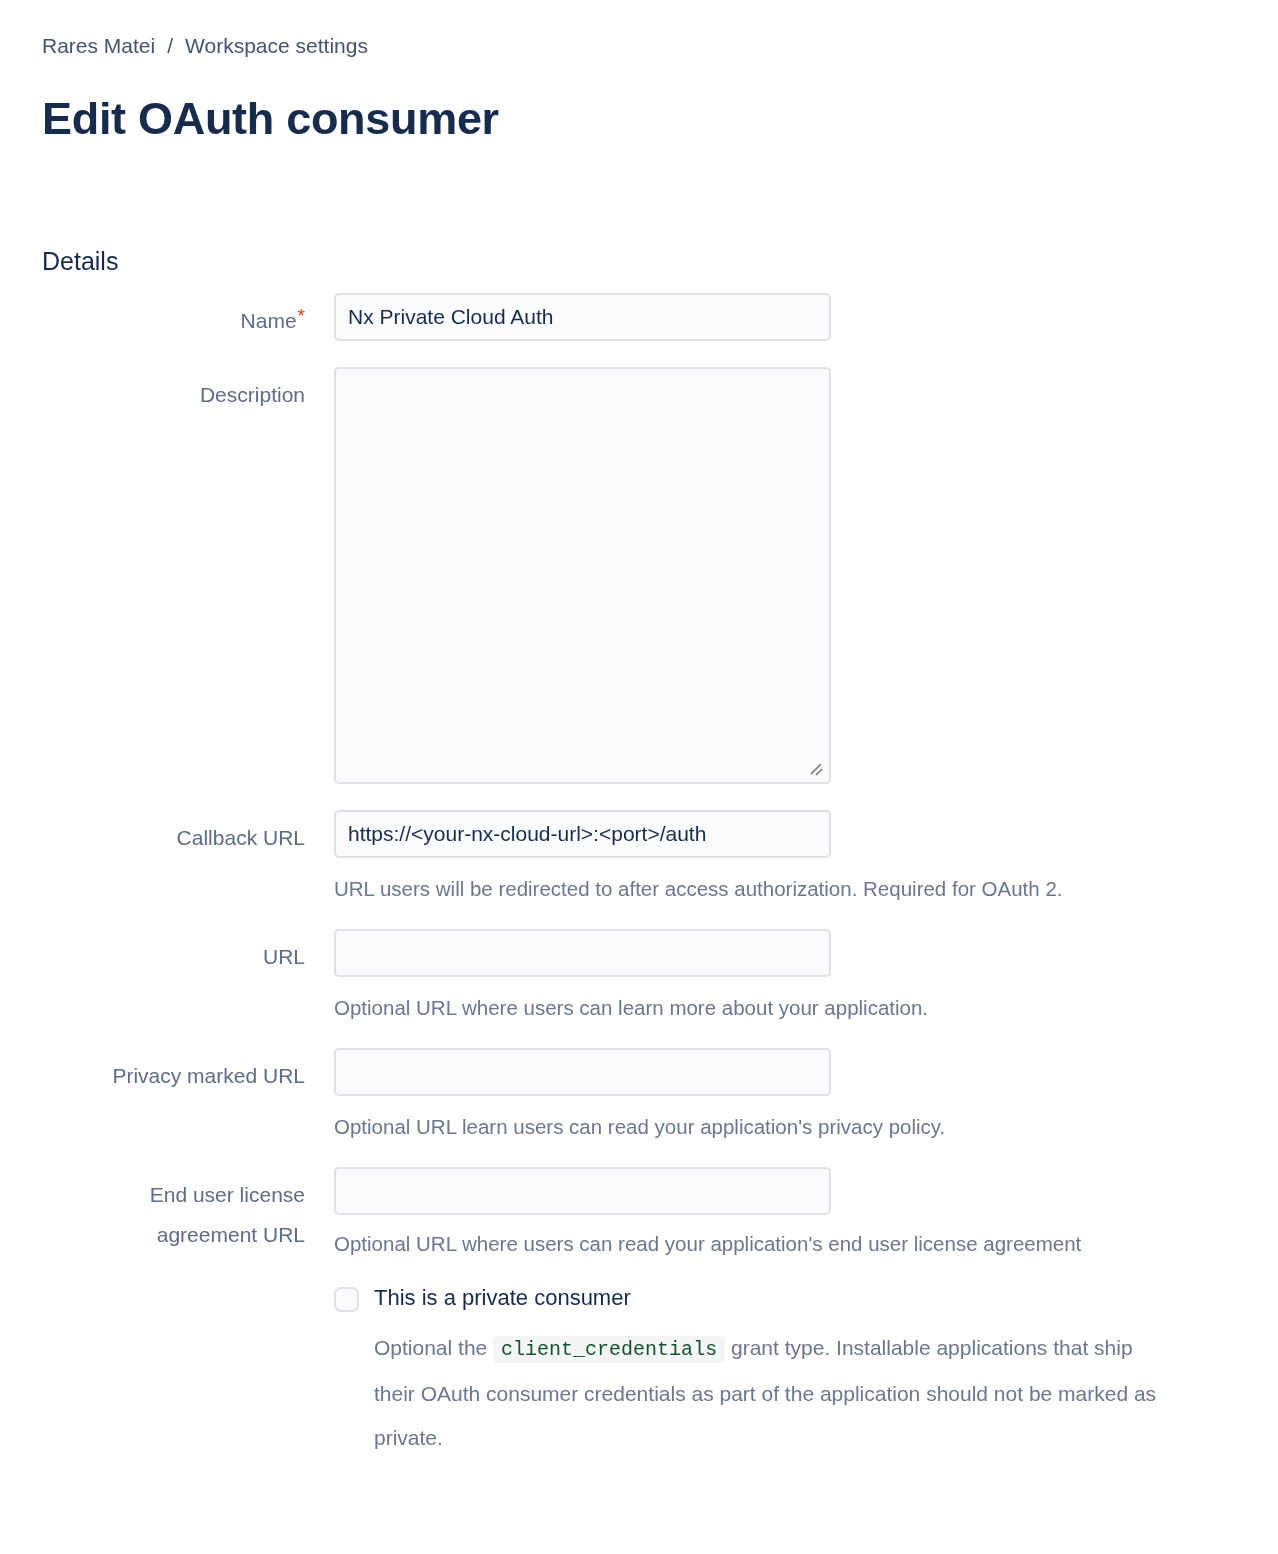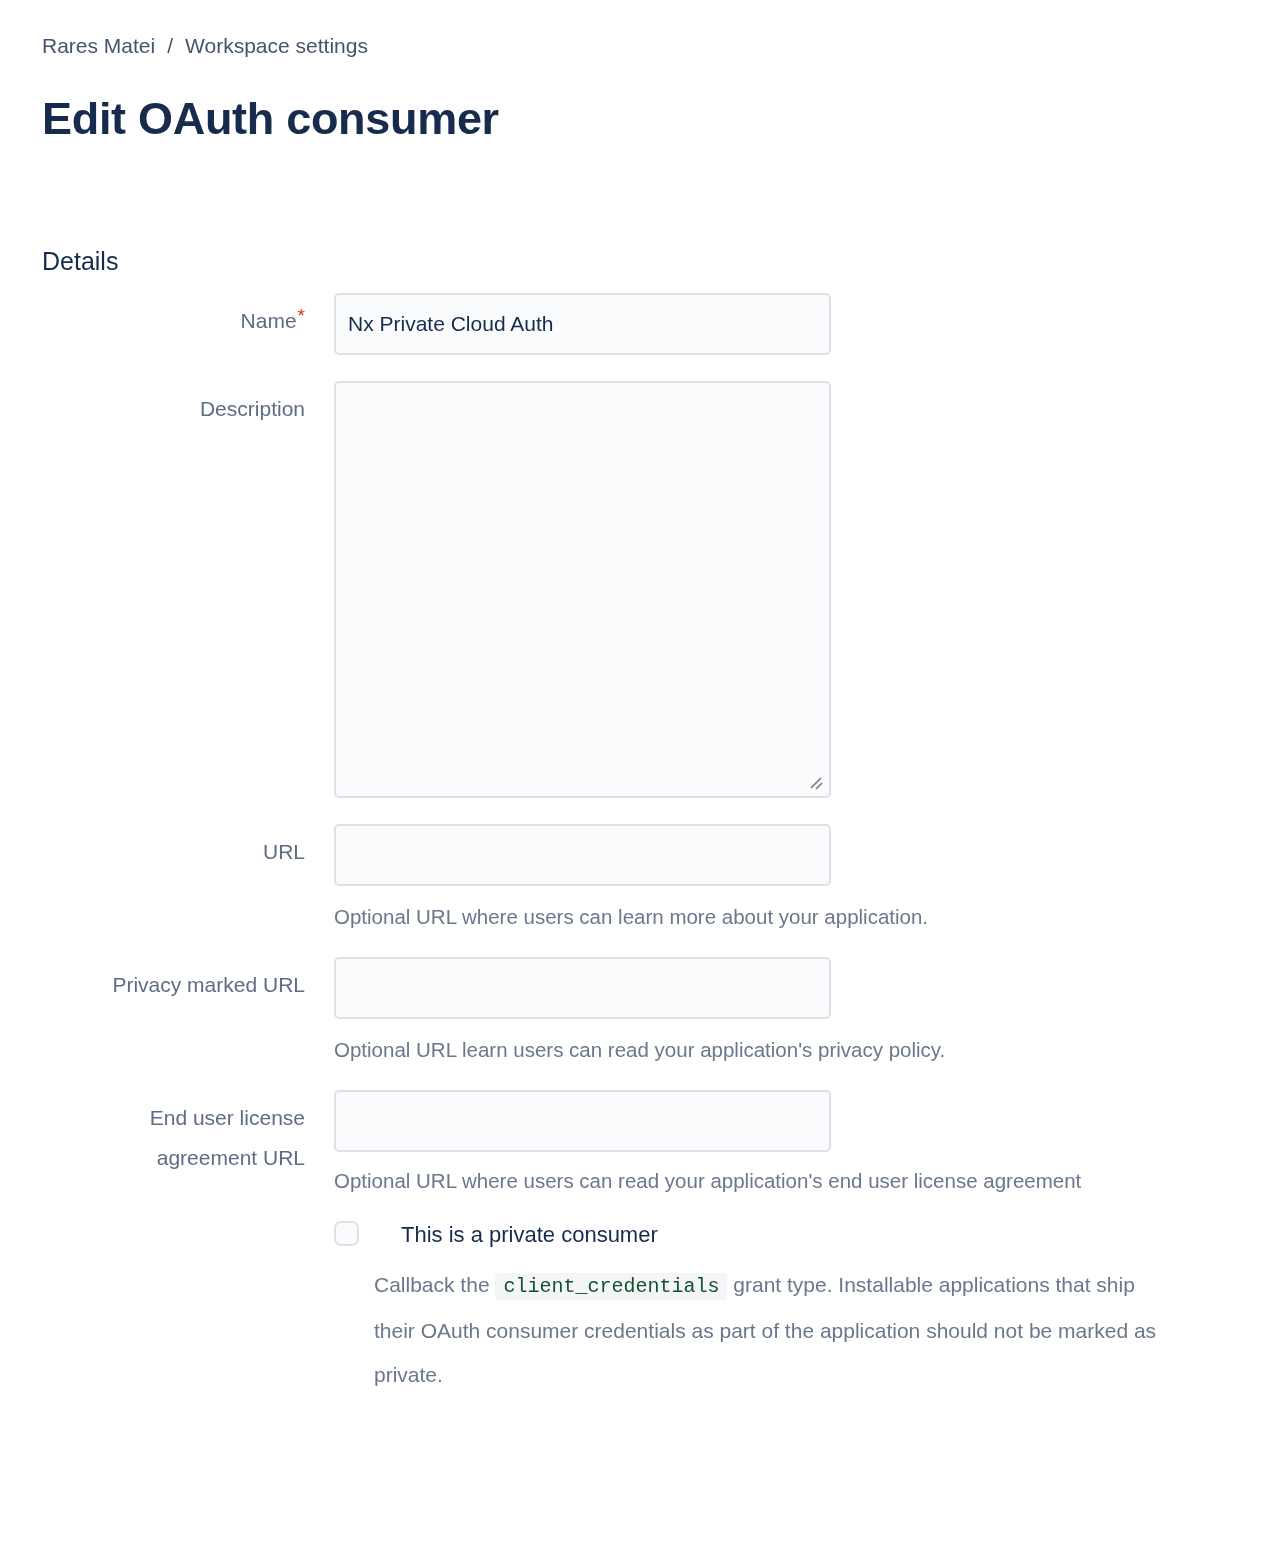--- a/index.html
+++ b/index.html
@@ -65,21 +65,21 @@
     font-size: 19px;
     vertical-align: top;
     line-height: 30px;
     margin-left: 1px;
   }
   .field-col { margin-left: 29px; width: 885px; }
 
   input.text-input {
     display: block;
     width: 497px;
-    height: 62px;
+    height: 48px;
     border: 2px solid #DFE1E6;
     border-radius: 5px;
     background: #FAFBFC;
     font-family: "Liberation Sans", "DejaVu Sans", sans-serif;
     font-size: 21px;
     color: #172B4D;
     padding: 0 12px;
     outline: none;
   }
   .textarea-wrap { position: relative; width: 497px; }
@@ -109,21 +109,21 @@
   .help-text {
     margin-top: 17px;
     font-size: 20.5px;
     line-height: 28px;
     color: #6B778C;
     white-space: nowrap;
   }
   .help-text.tight { margin-top: 15px; }
 
   
-  .checkbox-row { display: flex; align-items: flex-start; gap: 27px; }
+  .checkbox-row { display: flex; align-items: flex-end; }
   input.checkbox {
     appearance: none;
     -webkit-appearance: none;
     width: 25px;
     height: 25px;
     border: 2px solid #DFE1E6;
     border-radius: 7px;
     background: #FAFBFC;
     cursor: pointer;
     flex-shrink: 0;
@@ -184,20 +184,27 @@
           <span class="resize-handle">
             <svg width="16" height="16" viewBox="0 0 16 16">
               <line x1="3" y1="13" x2="13" y2="3" stroke="#777777" stroke-width="1.6"></line>
               <line x1="8" y1="14" x2="14" y2="8" stroke="#777777" stroke-width="1.6"></line>
             </svg>
           </span>
         </div>
       </div>
     </div>
 
+    <div class="form-row">
+      <div class="label-col">Callback URL</div>
+      <div class="field-col">
+        <input type="text" class="text-input" value="https://&lt;your-nx-cloud-url&gt;:&lt;port&gt;/auth" style="">
+        <div class="help-text">URL users will be redirected to after access authorization. Required for OAuth 2.</div>
+      </div>
+    </div>
 
     <div class="form-row">
       <div class="label-col">URL</div>
       <div class="field-col">
         <input type="text" class="text-input" value="" style="">
         <div class="help-text">Optional URL where users can learn more about your application.</div>
       </div>
     </div>
 
     <div class="form-row">
@@ -219,21 +226,21 @@
     </div>
 
     <div class="form-row" style="margin-bottom:0;">
       <div class="label-col"></div>
       <div class="field-col">
         <div class="checkbox-row">
           <input type="checkbox" class="checkbox" style="">
           <label class="checkbox-label">This is a private consumer</label>
         </div>
         <div class="checkbox-help">
-          <span>Callback the</span>
+          <span>Optional the</span>
           <span class="code-pill">client_credentials</span>
           <span>grant type. Installable applications that ship their OAuth consumer credentials as part of the application should not be marked as private.</span>
         </div>
       </div>
     </div>
 
   </form>
 </div>
 
 </body></html>

